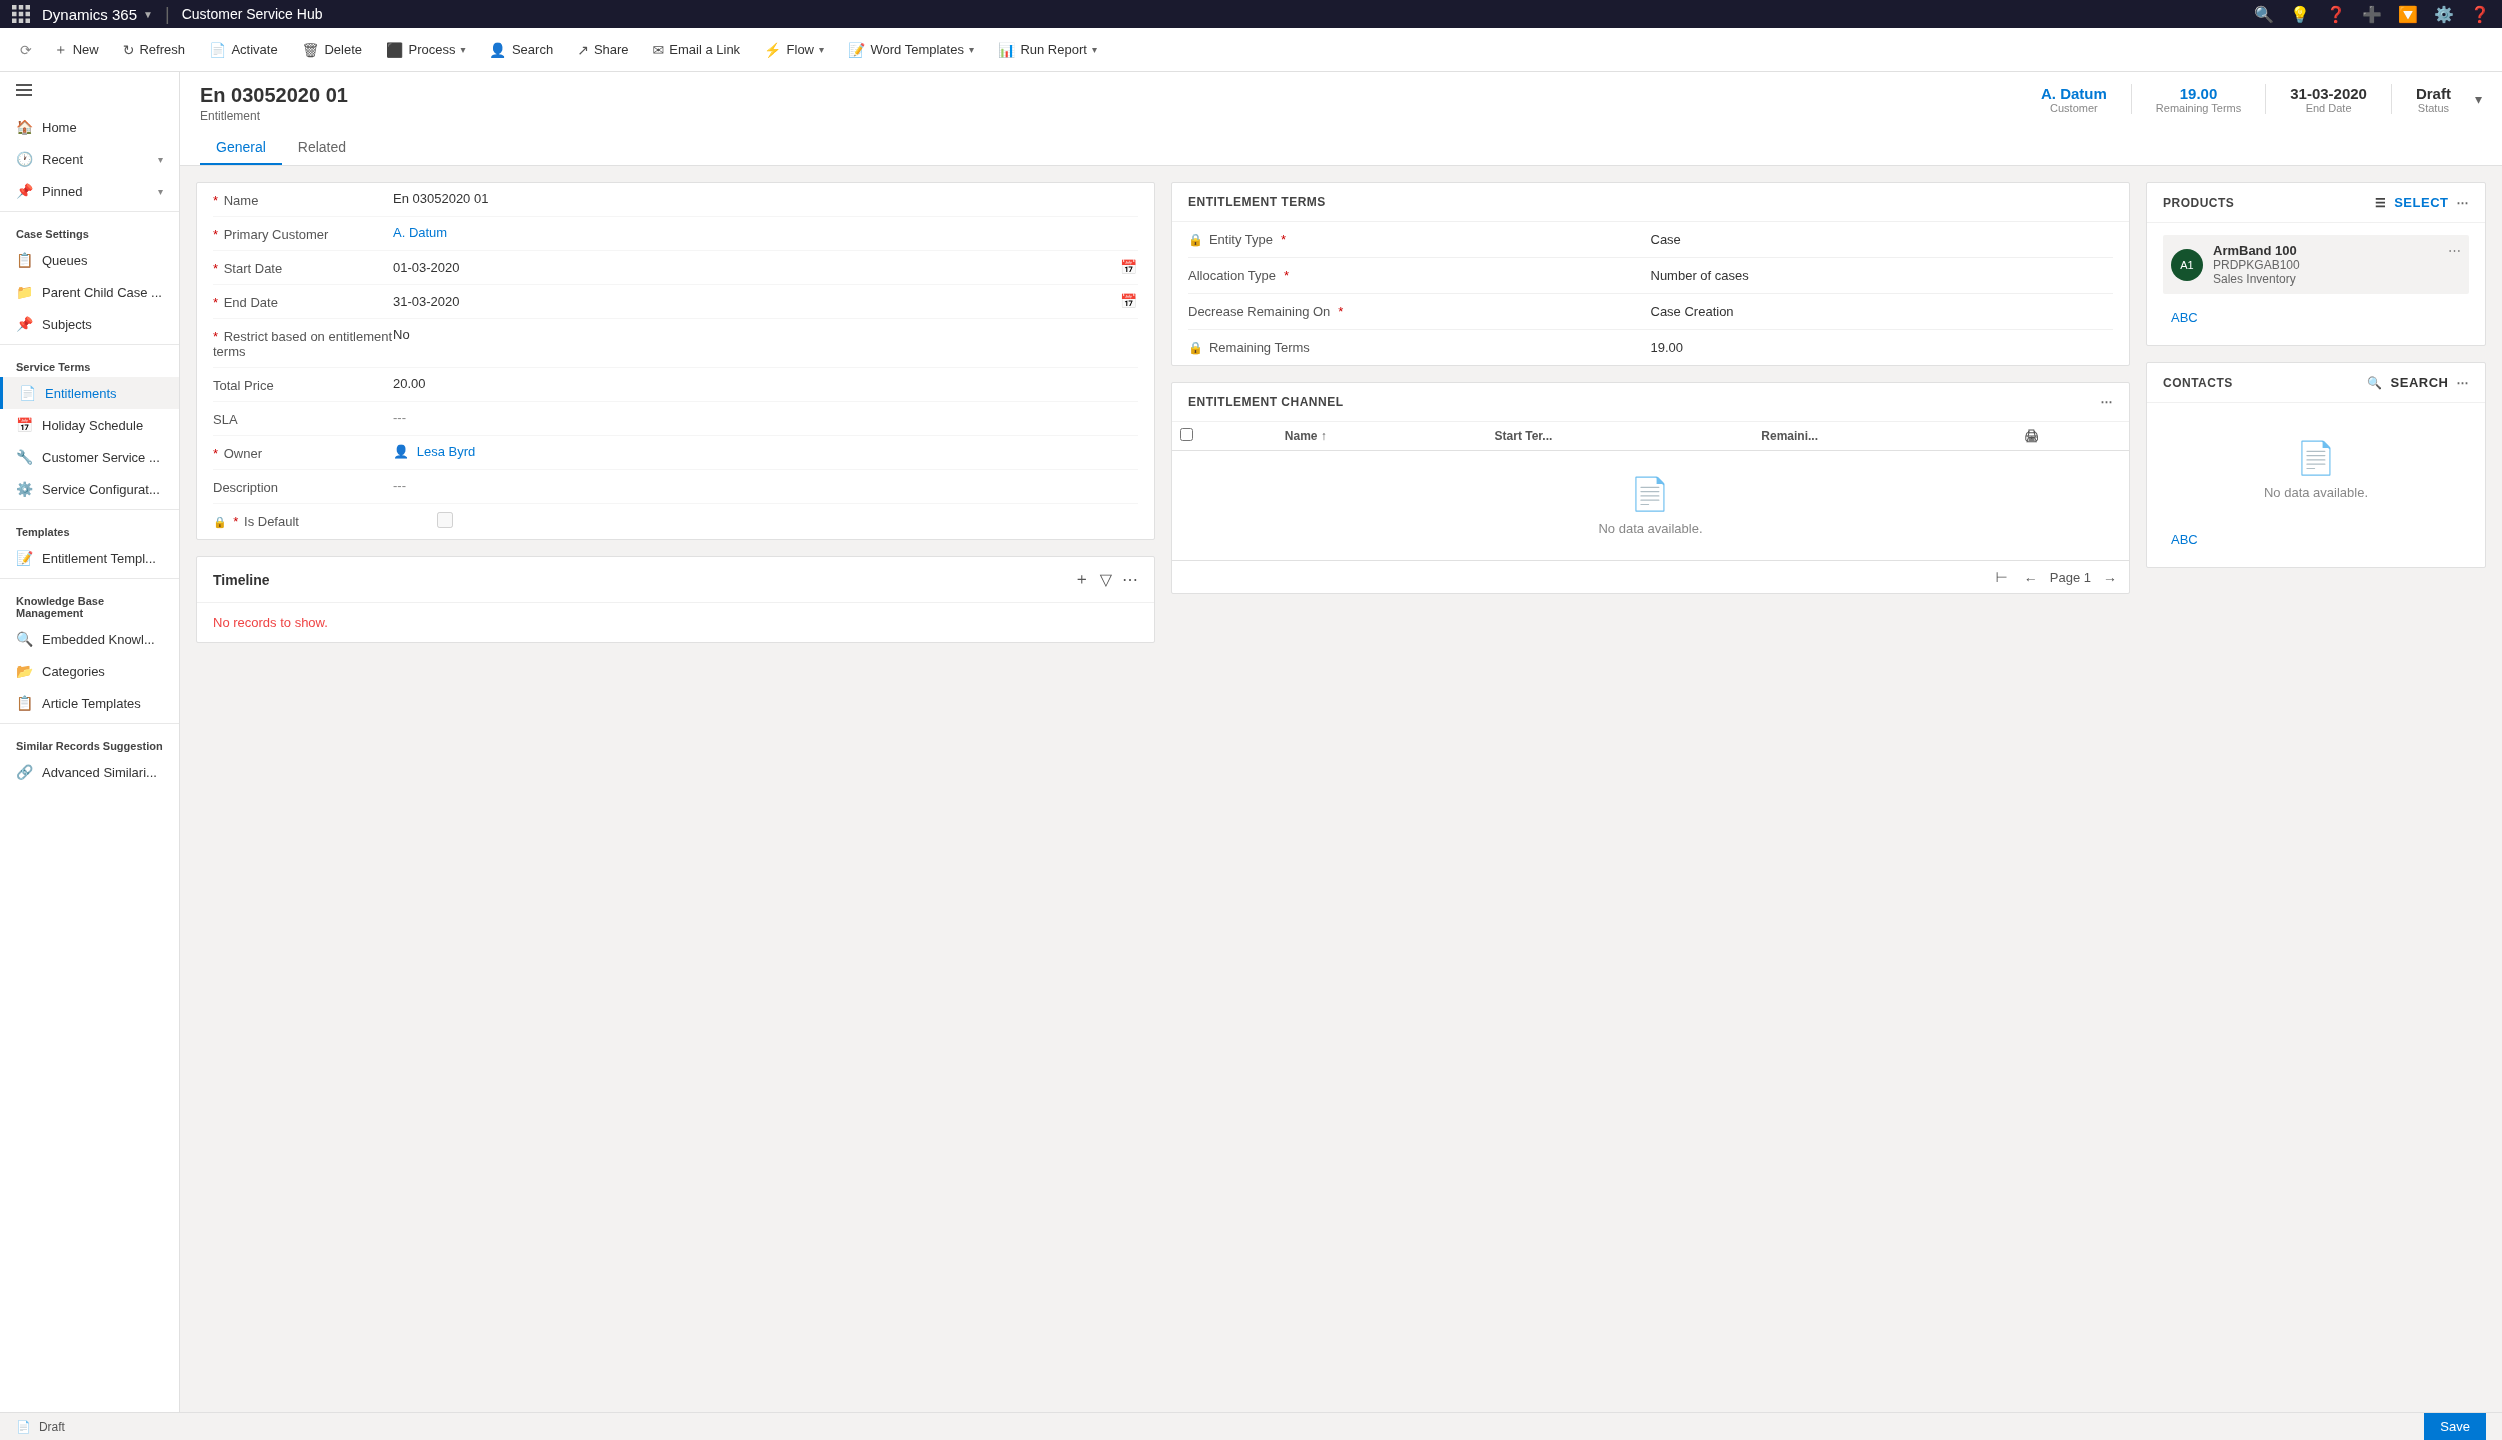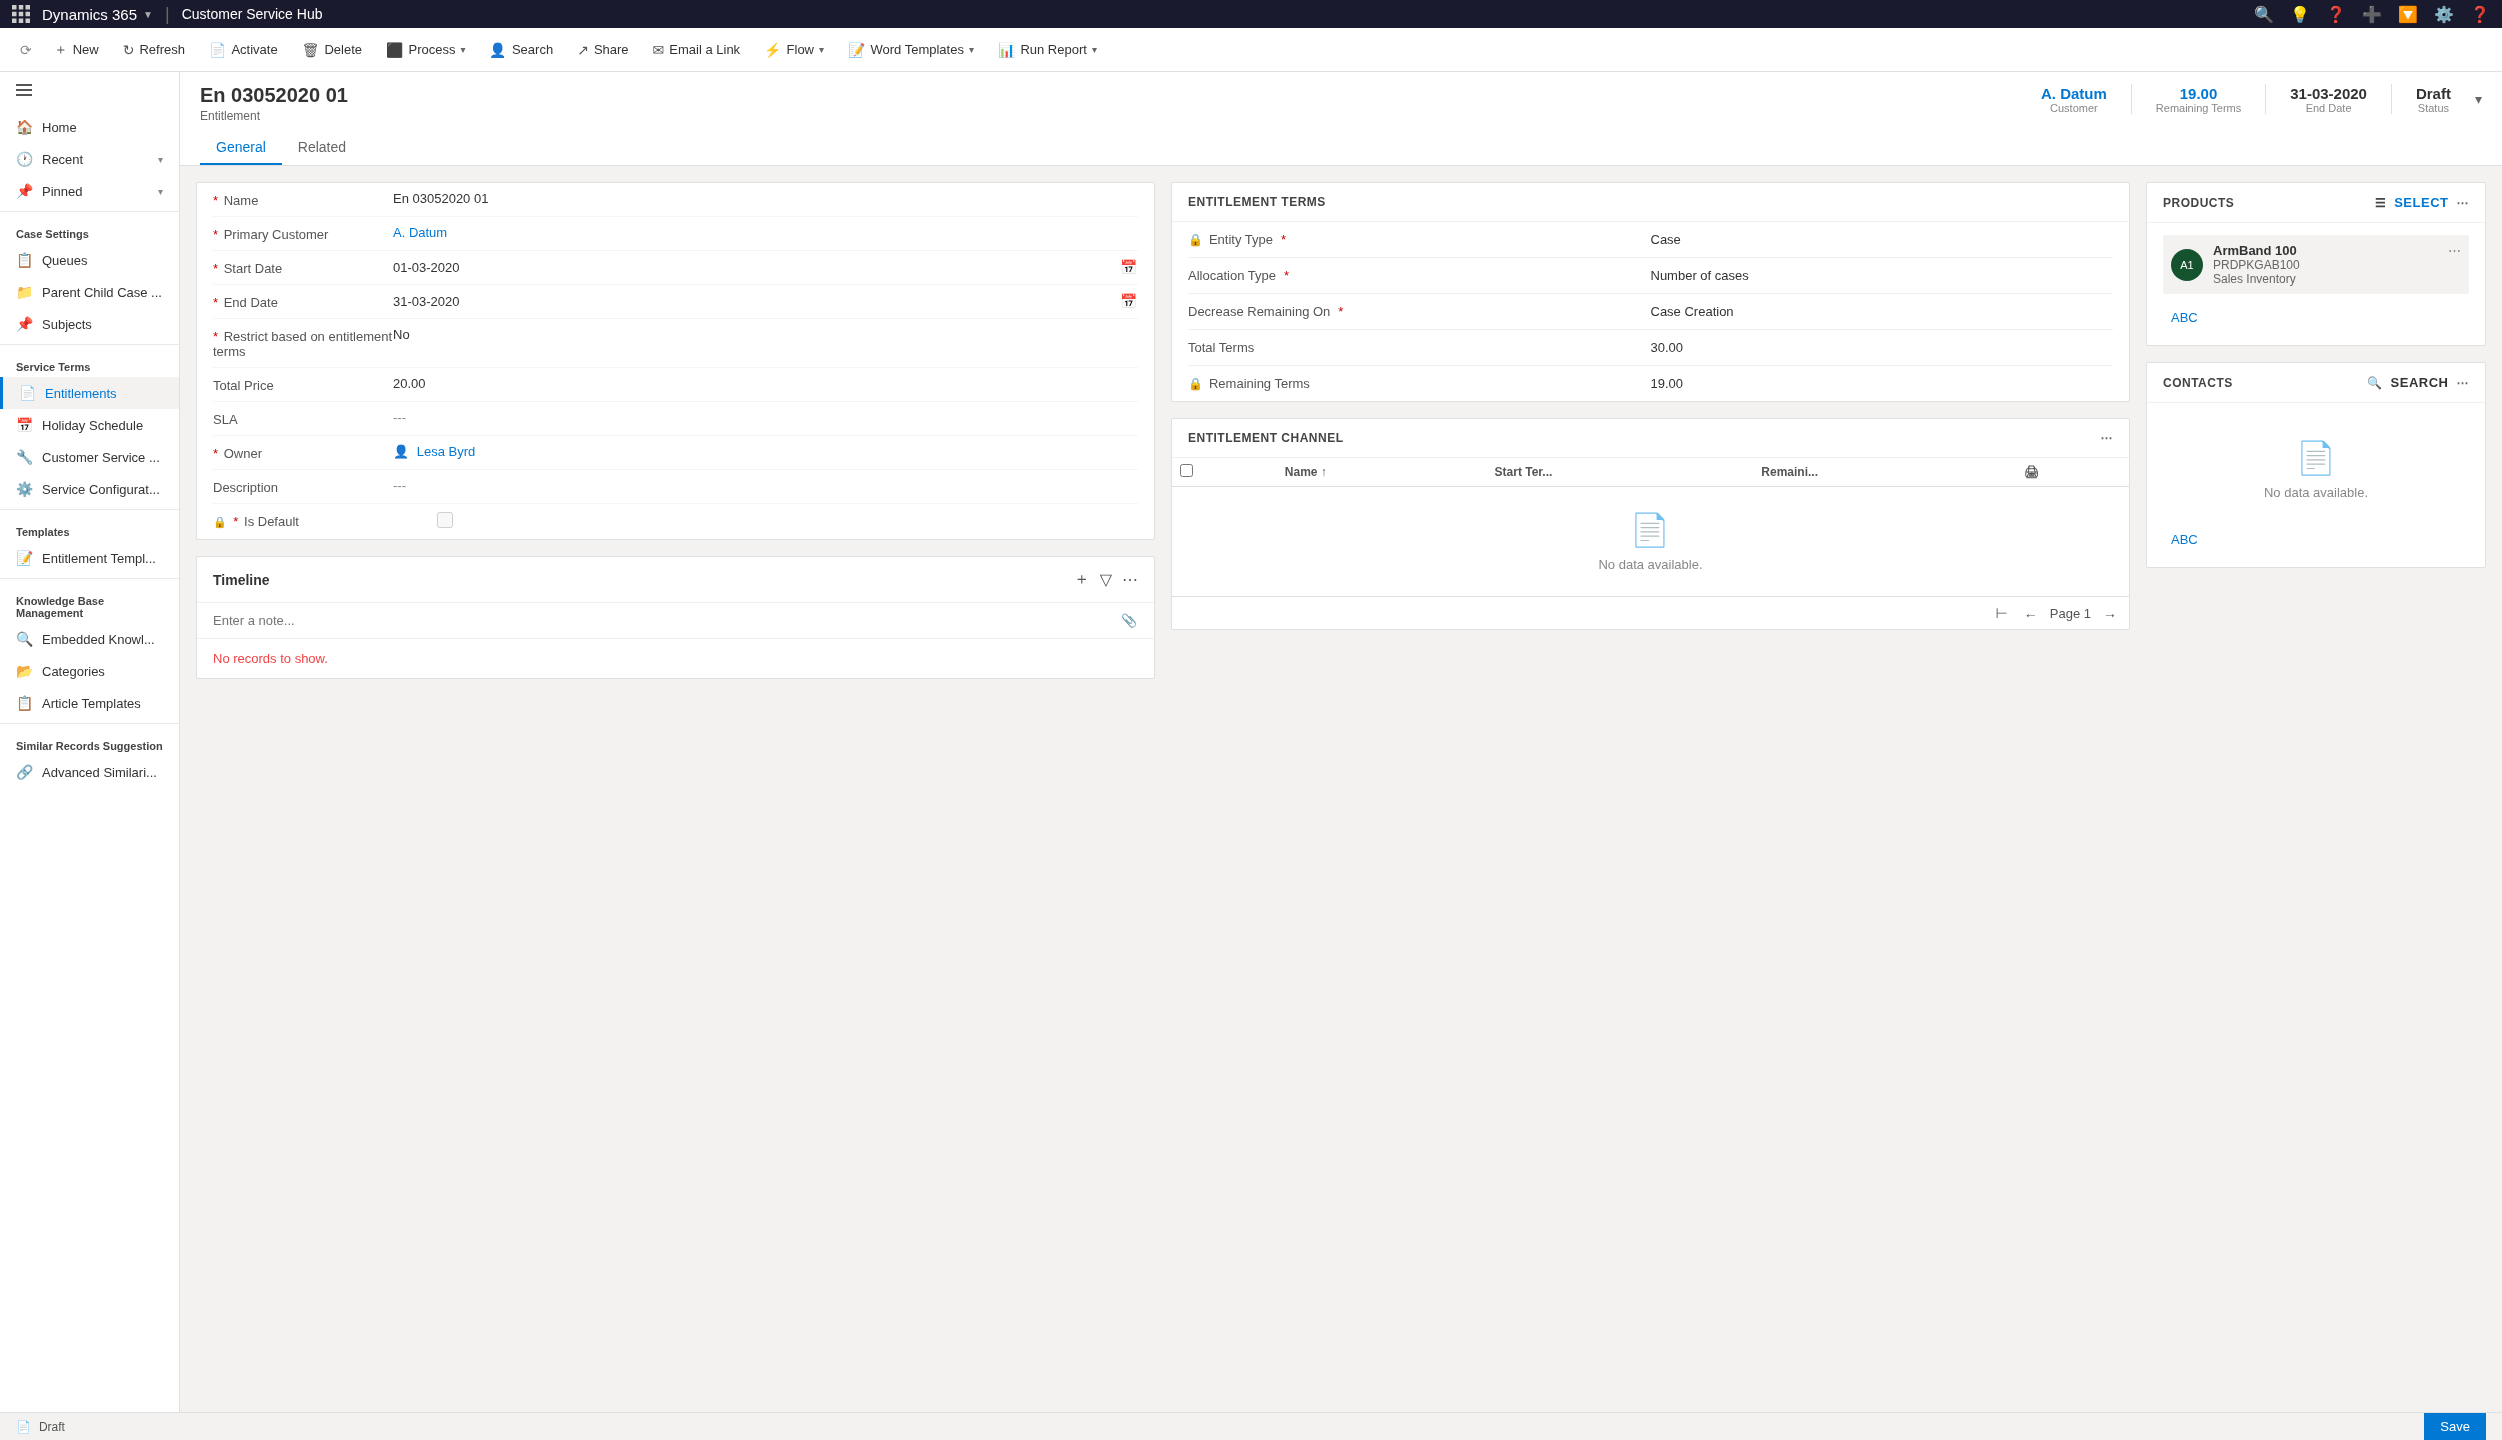--- a/index.html
+++ b/index.html
@@ -446,24 +446,20 @@
 
         <div class="timeline-card card">
           <div class="timeline-header">
             <span class="timeline-title">Timeline</span>
             <div class="timeline-actions">
               <button>＋</button>
               <button>▽</button>
               <button>⋯</button>
             </div>
           </div>
-          <div class="timeline-note">
-            <input type="text" placeholder="Enter a note..." style="">
-            <span class="attach-icon">📎</span>
-          </div>
           <div class="timeline-empty">No records to show.</div>
         </div>
       </div>
 
       <div>
 
         <div class="card" style="margin-bottom:16px;">
           <div class="card-header">
             <span>ENTITLEMENT TERMS</span>
           </div>
@@ -482,24 +478,20 @@
                 <span class="ent-required">*</span>
               </div>
               <div class="ent-value">Number of cases</div>
             </div>
             <div class="ent-field">
               <div class="ent-label">
                 <span>Decrease Remaining On</span>
                 <span class="ent-required">*</span>
               </div>
               <div class="ent-value">Case Creation</div>
-            </div>
-            <div class="ent-field">
-              <div class="ent-label">Total Terms</div>
-              <div class="ent-value">30.00</div>
             </div>
             <div class="ent-field">
               <div class="ent-label">
                 <span class="lock-icon">🔒</span>
                 <span>Remaining Terms</span>
               </div>
               <div class="ent-value">19.00</div>
             </div>
           </div>
         </div>

